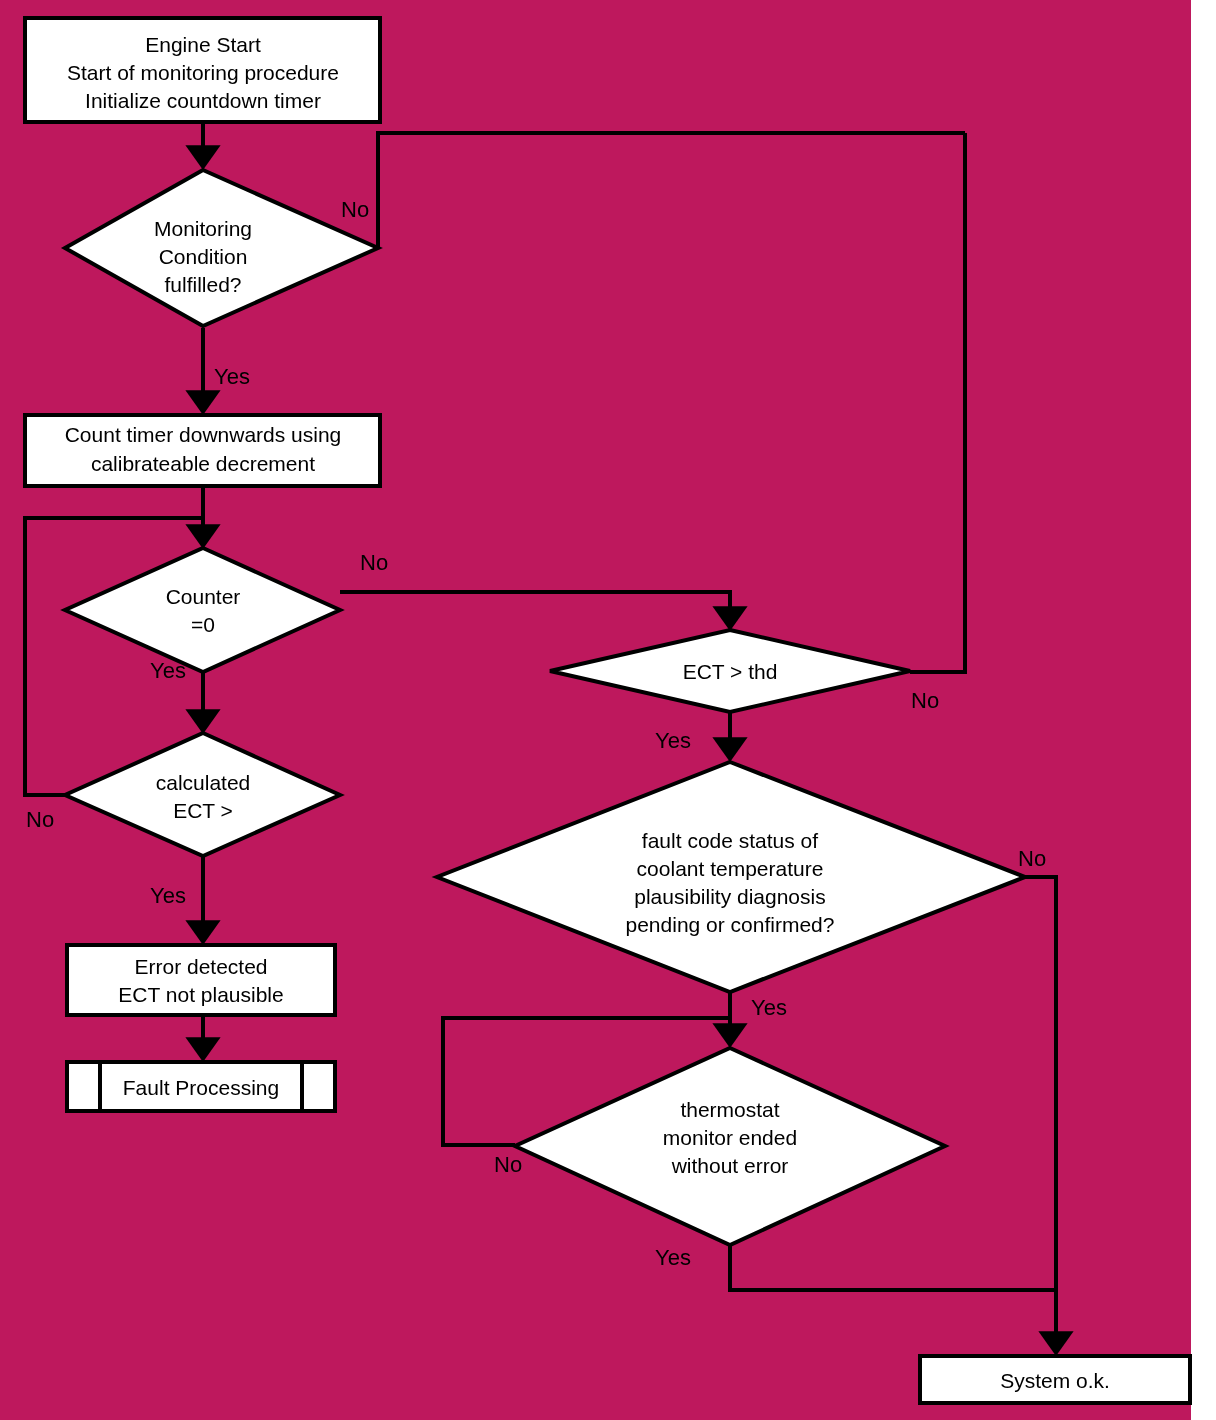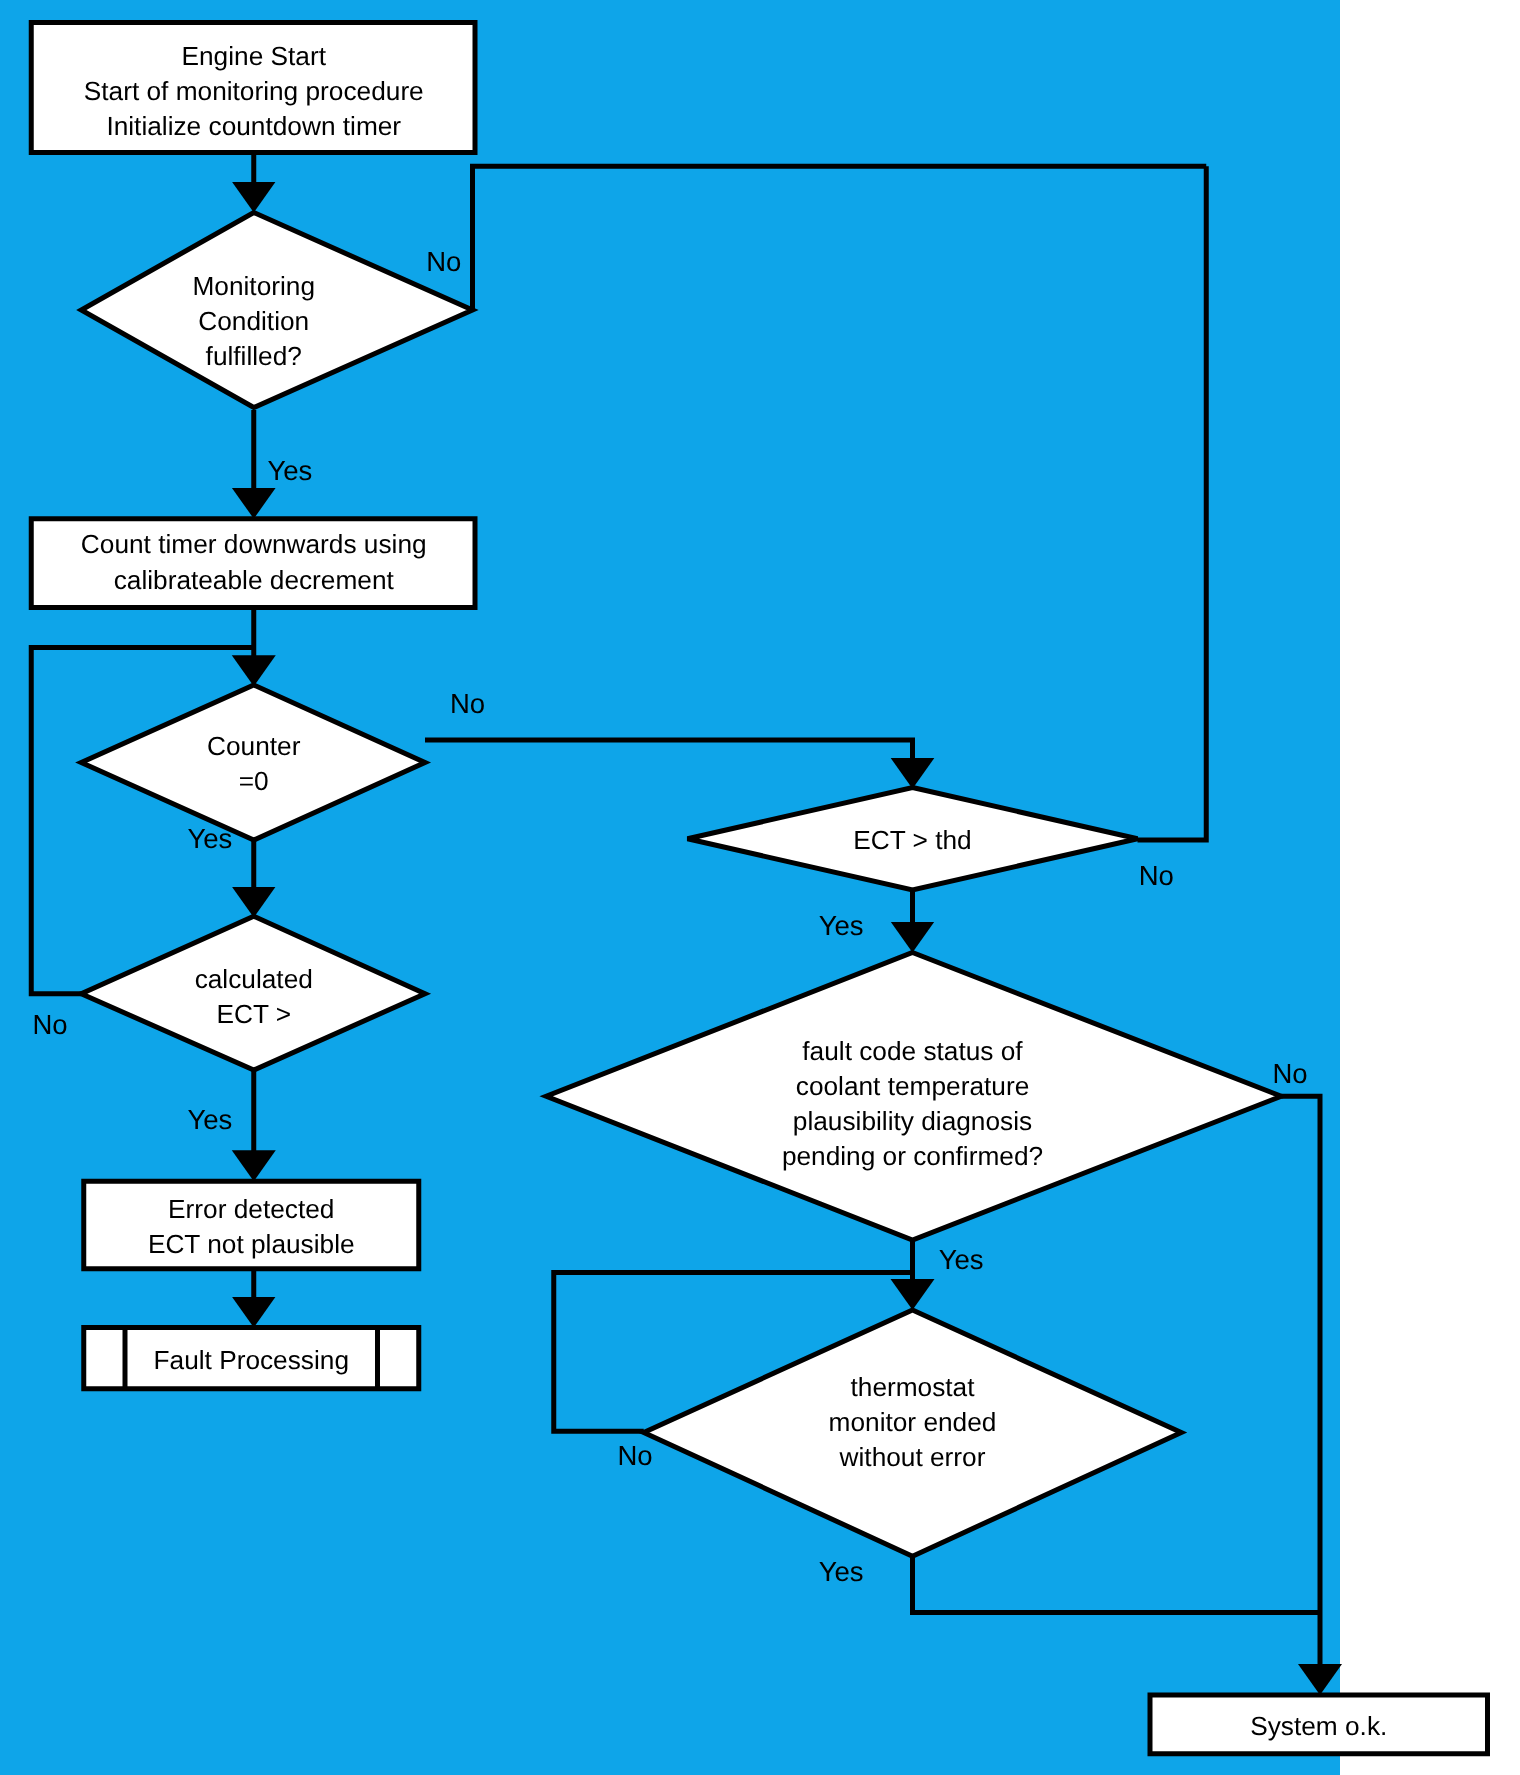--- a/index.html
+++ b/index.html
@@ -1,17 +1,17 @@
 <!DOCTYPE html>
 <html><head>
 <meta charset="utf-8">
 <style>
   html,body{margin:0;padding:0;background:#ffffff;}
   body{width:1216px;height:1420px;font-family:"Liberation Sans",sans-serif;}
-  #canvas{position:relative;width:1072px;height:1420px;background:#0ea5e9;}
+  #canvas{position:relative;width:1191px;height:1420px;background:#be185d;}
   svg{display:block;}
   .shape{fill:#ffffff;stroke:#000000;stroke-width:4;}
   .conn{fill:none;stroke:#000000;stroke-width:4;}
   .nodetext{font-family:"Liberation Sans",sans-serif;font-size:21px;fill:#000000;text-anchor:middle;}
   .edgelabel{font-family:"Liberation Sans",sans-serif;font-size:22px;fill:#000000;}
 </style>
 </head>
 <body>
 
 <div id="canvas">

